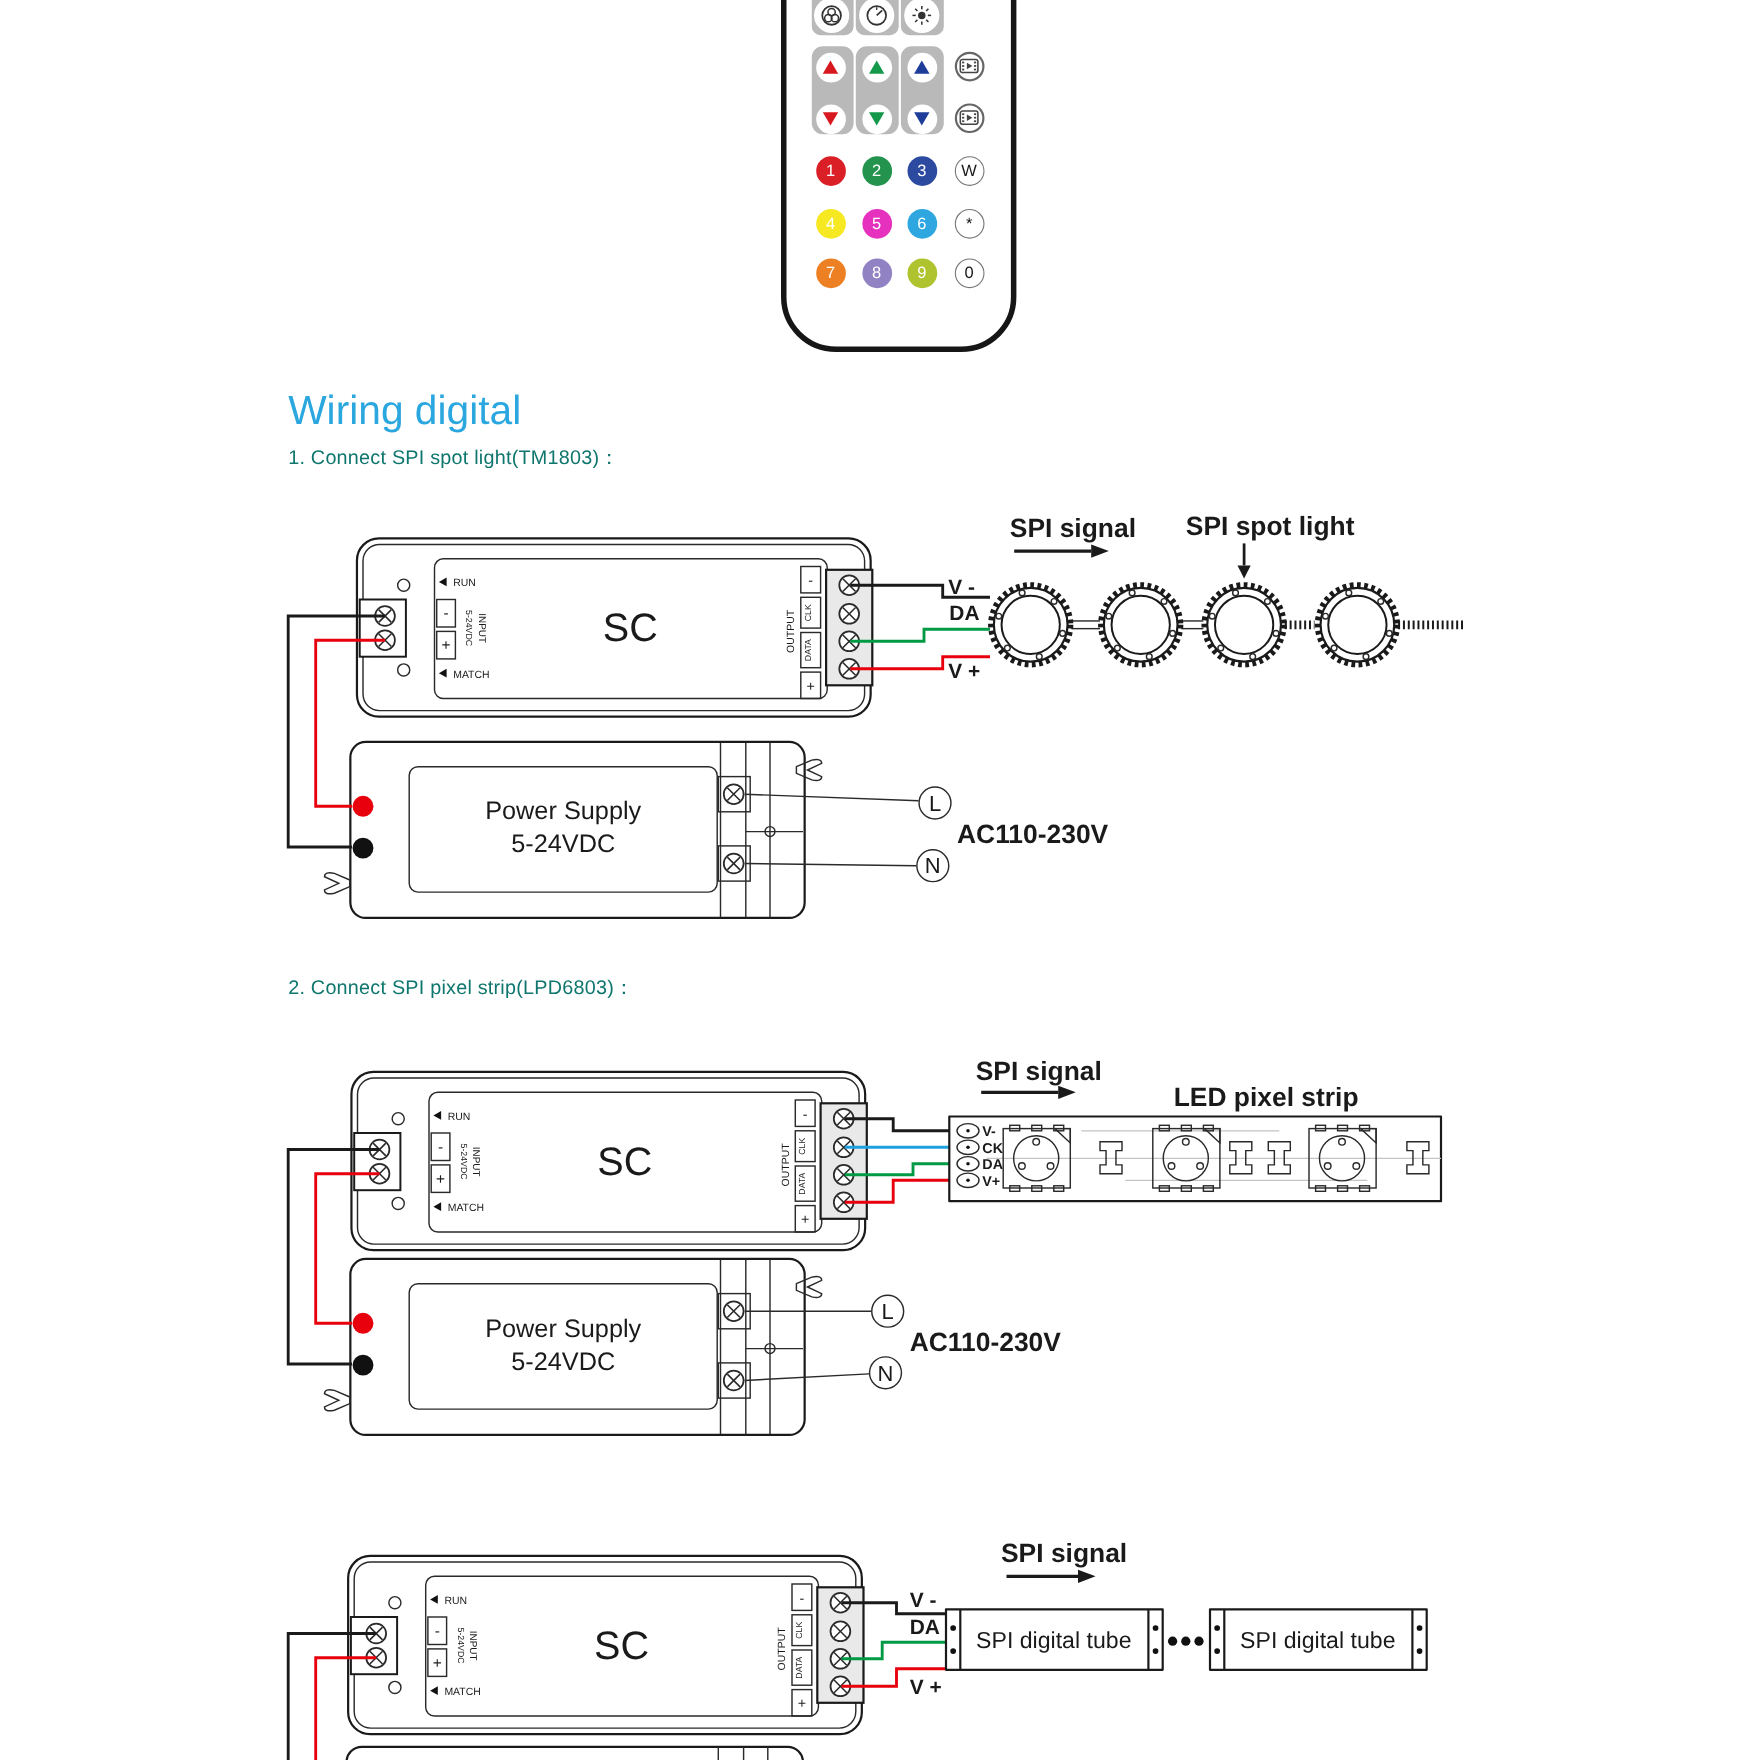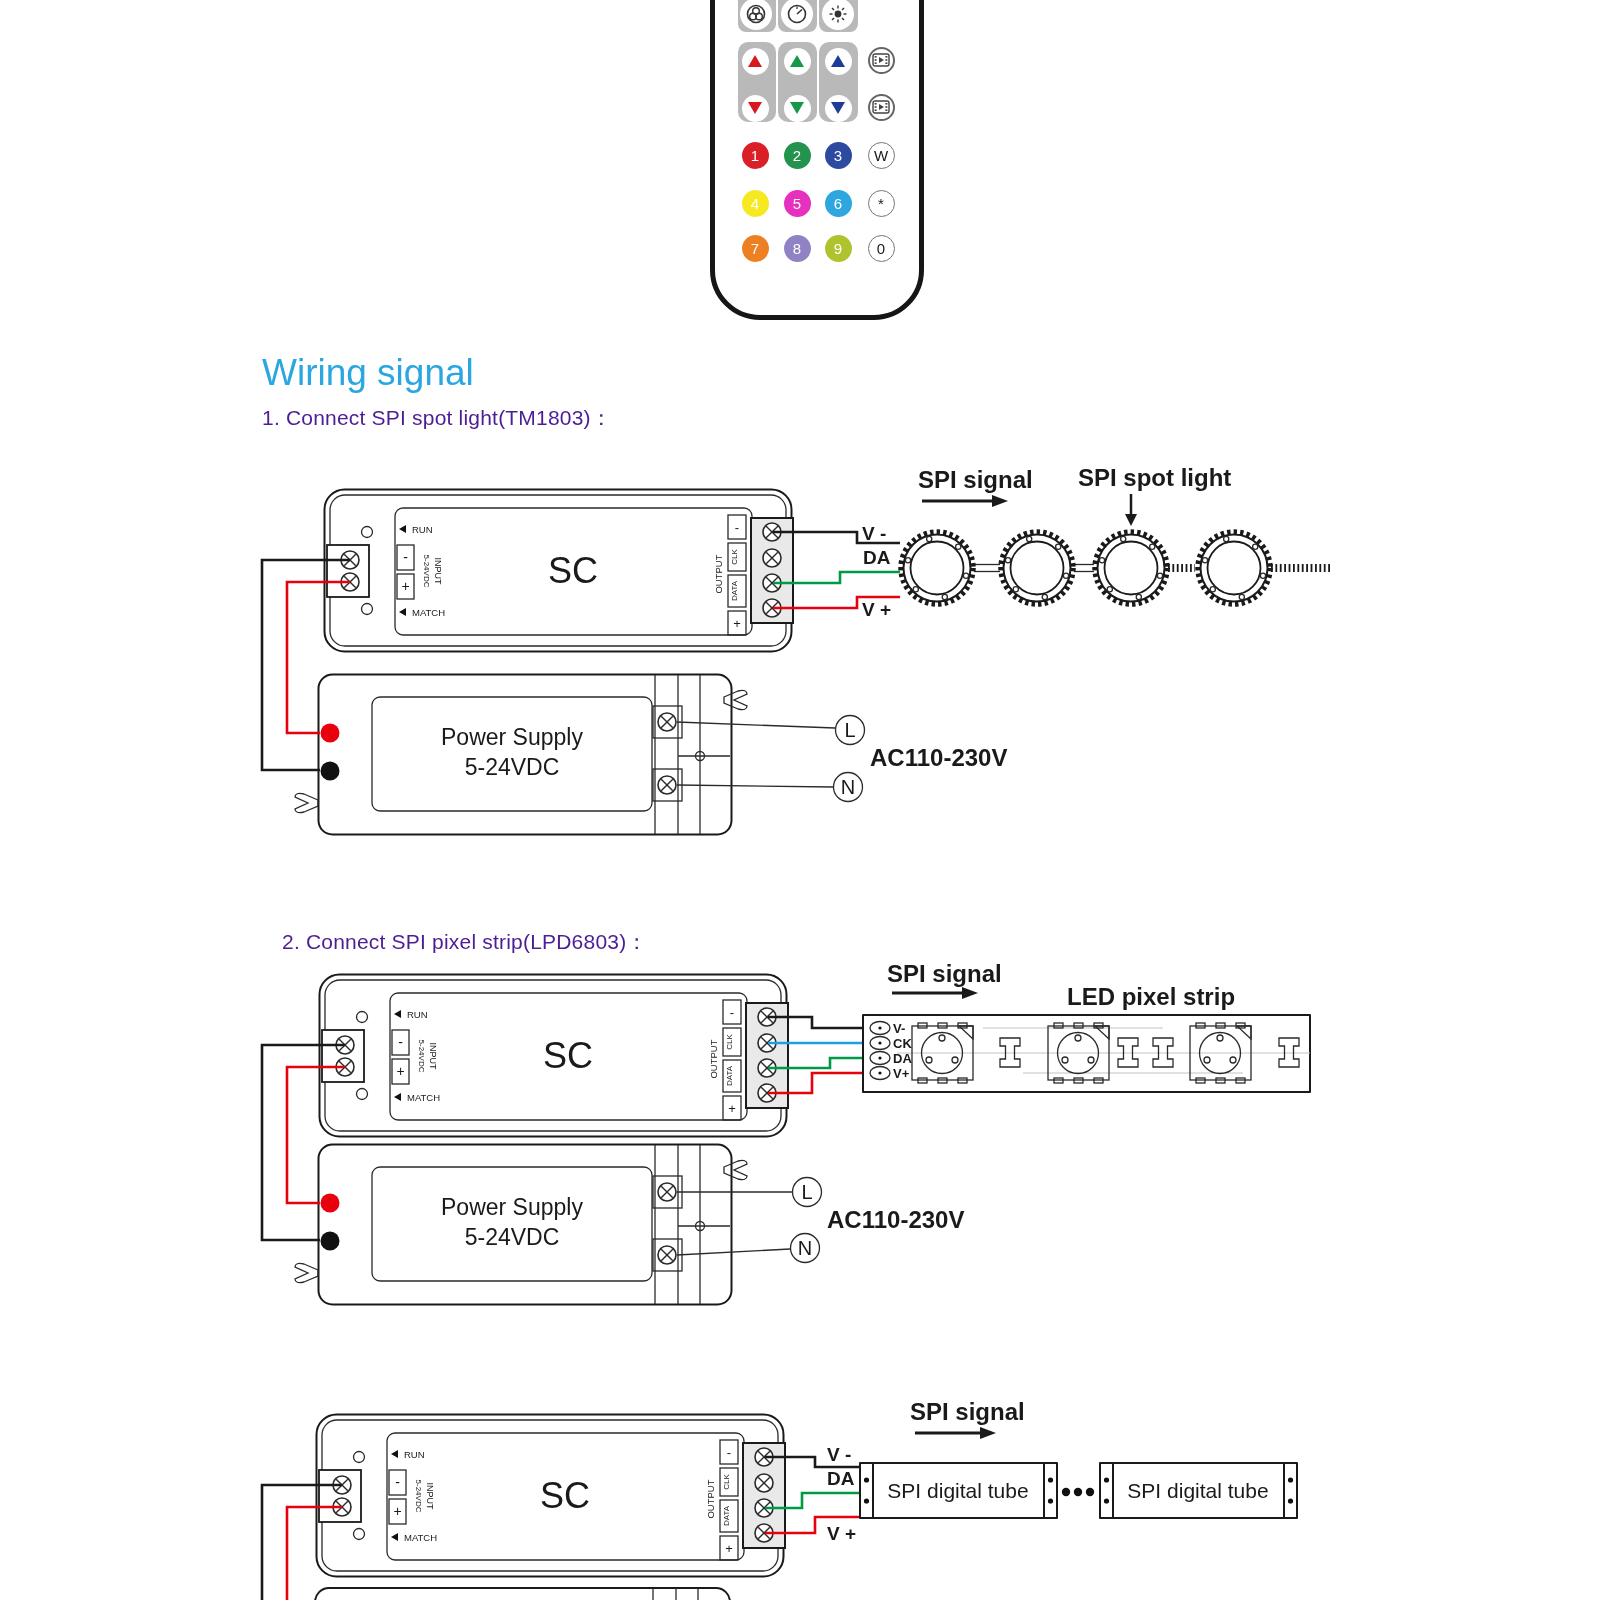--- a/index.html
+++ b/index.html
@@ -13,21 +13,21 @@
   .numbtn{position:absolute;width:27px;height:27px;border-radius:50%;display:flex;align-items:center;
     justify-content:center;font-size:15px;box-sizing:border-box;}
   .numbtn.white{border:1.5px solid #777;}
   .tri{width:0;height:0;}
   .tri.up{border-left:7px solid transparent;border-right:7px solid transparent;border-bottom:12px solid #000;}
   .tri.down{border-left:7px solid transparent;border-right:7px solid transparent;border-top:12px solid #000;}
   .filmbtn{position:absolute;width:27px;height:27px;border-radius:50%;border:2px solid #666;
     box-sizing:border-box;background:#fff;display:flex;align-items:center;justify-content:center;}
   
   .title{position:absolute;font-size:37px;color:#2ba7e0;}
-  .sect-heading{position:absolute;font-size:21px;color:#4c1d95;letter-spacing:.2px;}
+  .sect-heading{position:absolute;font-size:18px;color:#0f766e;letter-spacing:.2px;}
   
   svg{position:absolute;overflow:visible;}
   svg text{font-family:"Liberation Sans",sans-serif;fill:#1a1a1a;stroke:none;}
   .b{font-weight:bold;}
   .ln{stroke:#1a1a1a;stroke-width:2;fill:none;stroke-linejoin:round;}
   .lnthin{stroke:#2a2a2a;stroke-width:1.3;fill:none;}
   .wire{fill:none;stroke-width:2.6;}
   .defs-holder{width:0;height:0;position:absolute;}
 </style>
 </head>
@@ -239,23 +239,23 @@
     <div class="numbtn" style="left: 68.5px; top: 254.5px; background-color: rgb(229, 49, 189); color: rgb(255, 255, 255);">5</div>
     <div class="numbtn" style="left: 109.5px; top: 254.5px; background-color: rgb(46, 166, 224); color: rgb(255, 255, 255);">6</div>
     <div class="numbtn white" style="left: 152.5px; top: 254.5px; background-color: rgb(255, 255, 255); color: rgb(26, 26, 26);">*</div>
 
     <div class="numbtn" style="left: 26.5px; top: 299.5px; background-color: rgb(236, 128, 35); color: rgb(255, 255, 255);">7</div>
     <div class="numbtn" style="left: 68.5px; top: 299.5px; background-color: rgb(145, 130, 196); color: rgb(255, 255, 255);">8</div>
     <div class="numbtn" style="left: 109.5px; top: 299.5px; background-color: rgb(174, 195, 46); color: rgb(255, 255, 255);">9</div>
     <div class="numbtn white" style="left: 152.5px; top: 299.5px; background-color: rgb(255, 255, 255); color: rgb(26, 26, 26);">0</div>
   </div>
 
-  <div class="title" style="left:262px;top:352px;">Wiring signal</div>
+  <div class="title" style="left:262px;top:352px;">Wiring digital</div>
   <div class="sect-heading" style="left:262px;top:404px;">1. Connect SPI spot light(TM1803)：</div>
-  <div class="sect-heading" style="left:262px;top:928px;margin-left:20px;">2. Connect SPI pixel strip(LPD6803)：</div>
+  <div class="sect-heading" style="left:262px;top:886px;">2. Connect SPI pixel strip(LPD6803)：</div>
 
   <svg style="left:250px;top:440px;" width="1110" height="410" viewBox="0 0 1110 410">
     <use href="#sc-unit" transform="translate(73,48)"></use>
     <use href="#ps-unit" transform="translate(67,233)"></use>
 
     <path class="wire" stroke="#1a1a1a" d="M100 120 H12 V330 H70"></path>
     <path class="wire" stroke="#e8000d" d="M100 142 H37 V293 H70"></path>
 
     <line class="lnthin" x1="427" y1="282" x2="585" y2="288"></line>
     <line class="lnthin" x1="427" y1="345" x2="583" y2="347"></line>

